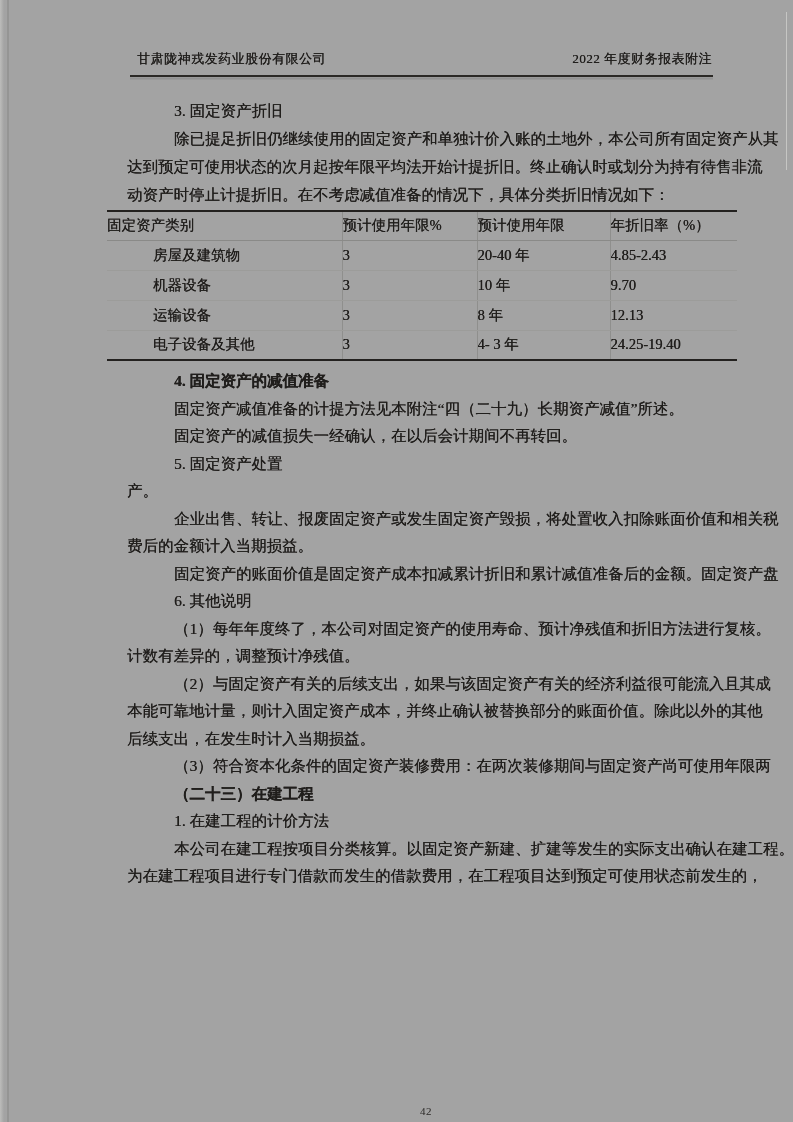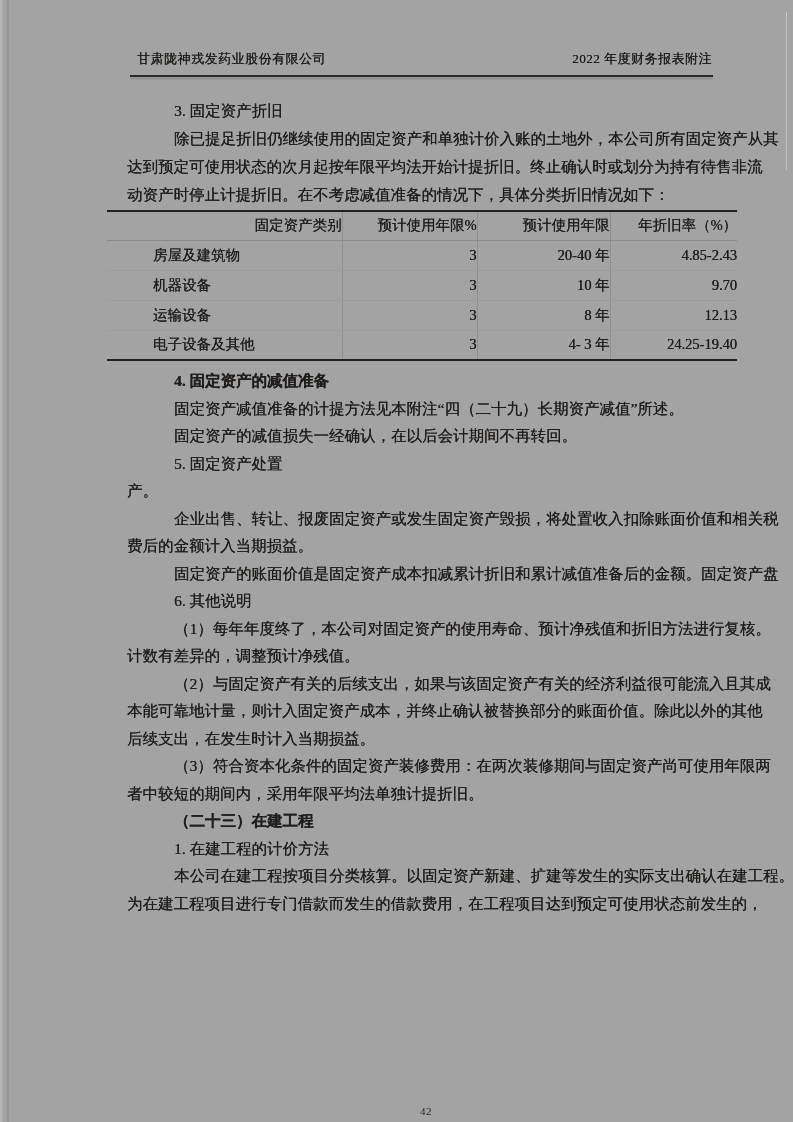--- a/index.html
+++ b/index.html
@@ -54,21 +54,21 @@
   table.dep {
     border-collapse:collapse; table-layout:fixed;
     width:630px; margin:1px 0 6px -20px;
     font-size:14.5px;
     border-top:2.6px solid #23211f;
     border-bottom:2.8px solid #23211f;
     text-shadow:.3px 0 0 currentColor;
   }
   .dep th, .dep td {
     border-left:1px solid #8f8f8d;
-    text-align:right; font-weight:normal;
+    text-align:left; font-weight:normal;
     padding:0; overflow:hidden; white-space:nowrap;
   }
   .dep th:first-child, .dep td:first-child { border-left:none; }
   .dep td:first-child { text-align:left; padding-left:46px; }
   .dep thead tr { height:29px; }
   .dep tbody tr { height:30px; }
   .dep thead th { border-bottom:1.2px solid #8a8a88; }
   .dep tbody tr:not(:last-child) td { border-bottom:1.2px solid #9c9c9a; }
   
   .footer {
@@ -154,21 +154,20 @@
       <div class="ln ind">企业出售、转让、报废固定资产或发生固定资产毁损，将处置收入扣除账面价值和相关税</div>
       <div class="ln">费后的金额计入当期损益。</div>
       <div class="ln ind">固定资产的账面价值是固定资产成本扣减累计折旧和累计减值准备后的金额。固定资产盘</div>
       <div class="ln ind">6. 其他说明</div>
       <div class="ln ind">（1）每年年度终了，本公司对固定资产的使用寿命、预计净残值和折旧方法进行复核。</div>
       <div class="ln">计数有差异的，调整预计净残值。</div>
       <div class="ln ind">（2）与固定资产有关的后续支出，如果与该固定资产有关的经济利益很可能流入且其成</div>
       <div class="ln">本能可靠地计量，则计入固定资产成本，并终止确认被替换部分的账面价值。除此以外的其他</div>
       <div class="ln">后续支出，在发生时计入当期损益。</div>
       <div class="ln ind">（3）符合资本化条件的固定资产装修费用：在两次装修期间与固定资产尚可使用年限两</div>
-      <div class="ln">者中较短的期间内，采用年限平均法单独计提折旧。</div>
       <div class="ln ind bold">（二十三）在建工程</div>
       <div class="ln ind">1. 在建工程的计价方法</div>
       <div class="ln ind">本公司在建工程按项目分类核算。以固定资产新建、扩建等发生的实际支出确认在建工程。</div>
       <div class="ln">为在建工程项目进行专门借款而发生的借款费用，在工程项目达到预定可使用状态前发生的，</div>
     </div>
 
   </div>
 
   <div class="footer">
     <div class="small">42</div>

